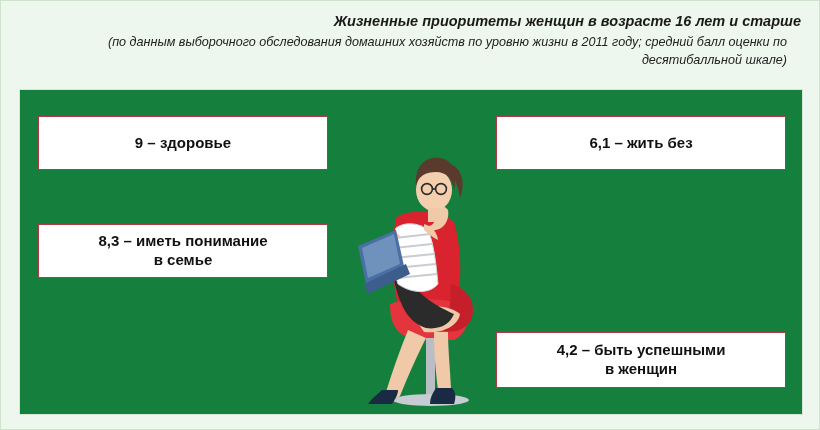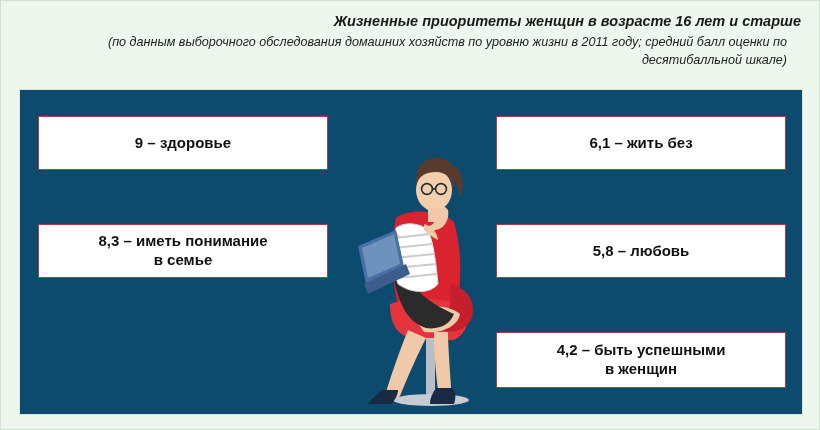--- a/index.html
+++ b/index.html
@@ -38,21 +38,21 @@
     color: #222;
     line-height: 1.45;
     margin: 2px 14px 0 14px;
   }
   .panel {
     position: absolute;
     left: 18px;
     top: 88px;
     width: 784px;
     height: 326px;
-    background: #0c4a6e;
+    background: #15803d;
     border: 1px solid #d8e6d8;
     box-sizing: border-box;
   }
   .cols {
     position: absolute;
     left: 0;
     top: 0;
     width: 100%;
     height: 100%;
   }
@@ -113,25 +113,20 @@
         </span>
       </div>
 
 
       <div class="box right row1">
         <span>
           <span>6,1 – жить без</span><br>
         </span>
       </div>
 
-      <div class="box right row2">
-        <span>
-          <span>5,8 – любовь</span>
-        </span>
-      </div>
 
       <div class="box right row3">
         <span>
           <span>4,2 – быть успешными</span><br>
           <span>в женщин</span>
         </span>
       </div>
 
     </div>
 

